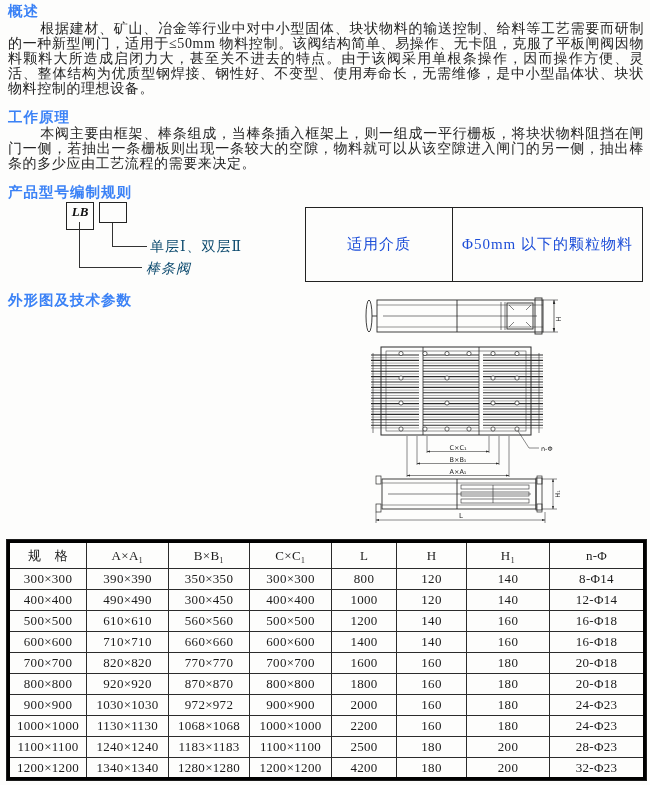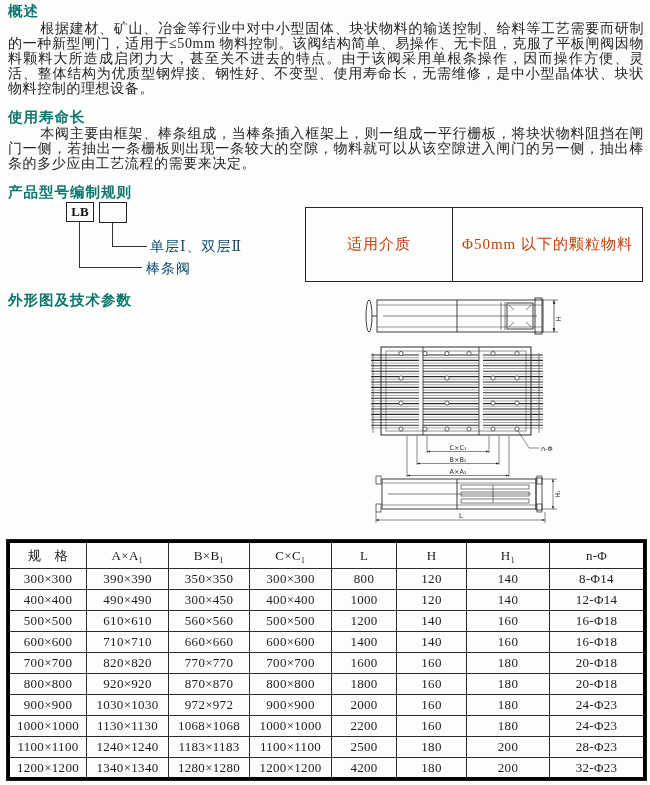--- a/index.html
+++ b/index.html
@@ -4,42 +4,42 @@
 <style>
   * { margin:0; padding:0; box-sizing:border-box; }
   body { background:#d8d8d8; font-family:"Liberation Serif","DejaVu Serif",serif; }
   .page {
     position:relative; width:650px; height:785px; margin:0 auto;
     background:#fdfdfc; color:#1e1e1e; overflow:hidden;
   }
   .h {
     position:absolute; left:8px;
     font-family:"Liberation Sans","DejaVu Sans",sans-serif;
-    font-weight:bold; font-size:14.5px; color:#0f766e; letter-spacing:1px;
+    font-weight:bold; font-size:14.5px; color:#3b82f6; letter-spacing:1px;
   }
   .para {
     position:absolute; left:8px; width:636px;
     font-size:14px; line-height:15px; color:#242424;
     text-align:justify; text-indent:2.3em; letter-spacing:0.6px;
   }
   
   .mbox {
     position:absolute; border:1.5px solid #222; background:#fdfdfc;
     font-size:13px; font-weight:bold; text-align:center; line-height:17px; color:#111;
   }
   .callout-line { position:absolute; border-left:1.2px solid #333; border-bottom:1.2px solid #333; }
   .callout-label { position:absolute; font-size:14px; color:#0c4a6e; letter-spacing:1px; white-space:nowrap; }
   
   .spec-table {
     position:absolute; left:305px; top:207px; width:338px; height:75px;
     border-collapse:collapse; table-layout:fixed;
   }
   .spec-table td {
     border:1.6px solid #222; text-align:center; vertical-align:middle;
-    font-size:15px; color:#c2410c; letter-spacing:1px;
+    font-size:15px; color:#1d4ed8; letter-spacing:1px;
   }
   
   .drawing { position:absolute; left:353px; top:290px; }
   .drawing text { font-family:"DejaVu Sans",sans-serif; fill:#222; }
   
   .params-table {
     position:absolute; left:7px; top:540px; width:636px; height:237px;
     border-collapse:collapse; table-layout:fixed;
     font-size:13px; color:#1b1b1b;
   }
@@ -52,34 +52,34 @@
   .params-table { border:3px solid #000000; outline:0.5px solid #1d1d1d; }
 </style>
 </head>
 <body>
 
 <div class="page">
 
   <div class="h" style="top:2px;">概述</div>
   <p class="para" style="top:21px;">根据建材、矿山、冶金等行业中对中小型固体、块状物料的输送控制、给料等工艺需要而研制的一种新型闸门，适用于≤50mm 物料控制。该阀结构简单、易操作、无卡阻，克服了平板闸阀因物料颗料大所造成启闭力大，甚至关不进去的特点。由于该阀采用单根条操作，因而操作方便、灵活、整体结构为优质型钢焊接、钢性好、不变型、使用寿命长，无需维修，是中小型晶体状、块状物料控制的理想设备。</p>
 
-  <div class="h" style="top:108px;">使用寿命长</div>
+  <div class="h" style="top:108px;">工作原理</div>
   <p class="para" style="top:126px;">本阀主要由框架、棒条组成，当棒条插入框架上，则一组成一平行栅板，将块状物料阻挡在闸门一侧，若抽出一条栅板则出现一条较大的空隙，物料就可以从该空隙进入闸门的另一侧，抽出棒条的多少应由工艺流程的需要来决定。</p>
 
   <div class="h" style="top:183px;">产品型号编制规则</div>
 
   <div>
-    <div class="mbox" style="left:66px; top:202px; width:28px; height:20px;">LB</div>
+    <div class="mbox" style="left:66px; top:202px; width:28px; height:28px;font-style:italic;">LB</div>
     <div class="mbox" style="left:99px; top:202px; width:28px; height:21px;"></div>
 
     <div class="callout-line" style="left:112px; top:223px; width:35px; height:24px;"></div>
     <div class="callout-label" style="left:150px; top:238px;">单层Ⅰ、双层Ⅱ</div>
 
     <div class="callout-line" style="left:79px; top:222px; width:63px; height:46px;"></div>
-    <div class="callout-label" style="left:146px; top:260px;">棒条阀</div>
+    <div class="callout-label" style="left:146px; top:260px;font-style:italic;">棒条阀</div>
   </div>
 
   <table class="spec-table">
     <colgroup>
         <col style="width:147px">
         <col>
       </colgroup>
     <tbody>
         <tr>
       <td>适用介质</td>

